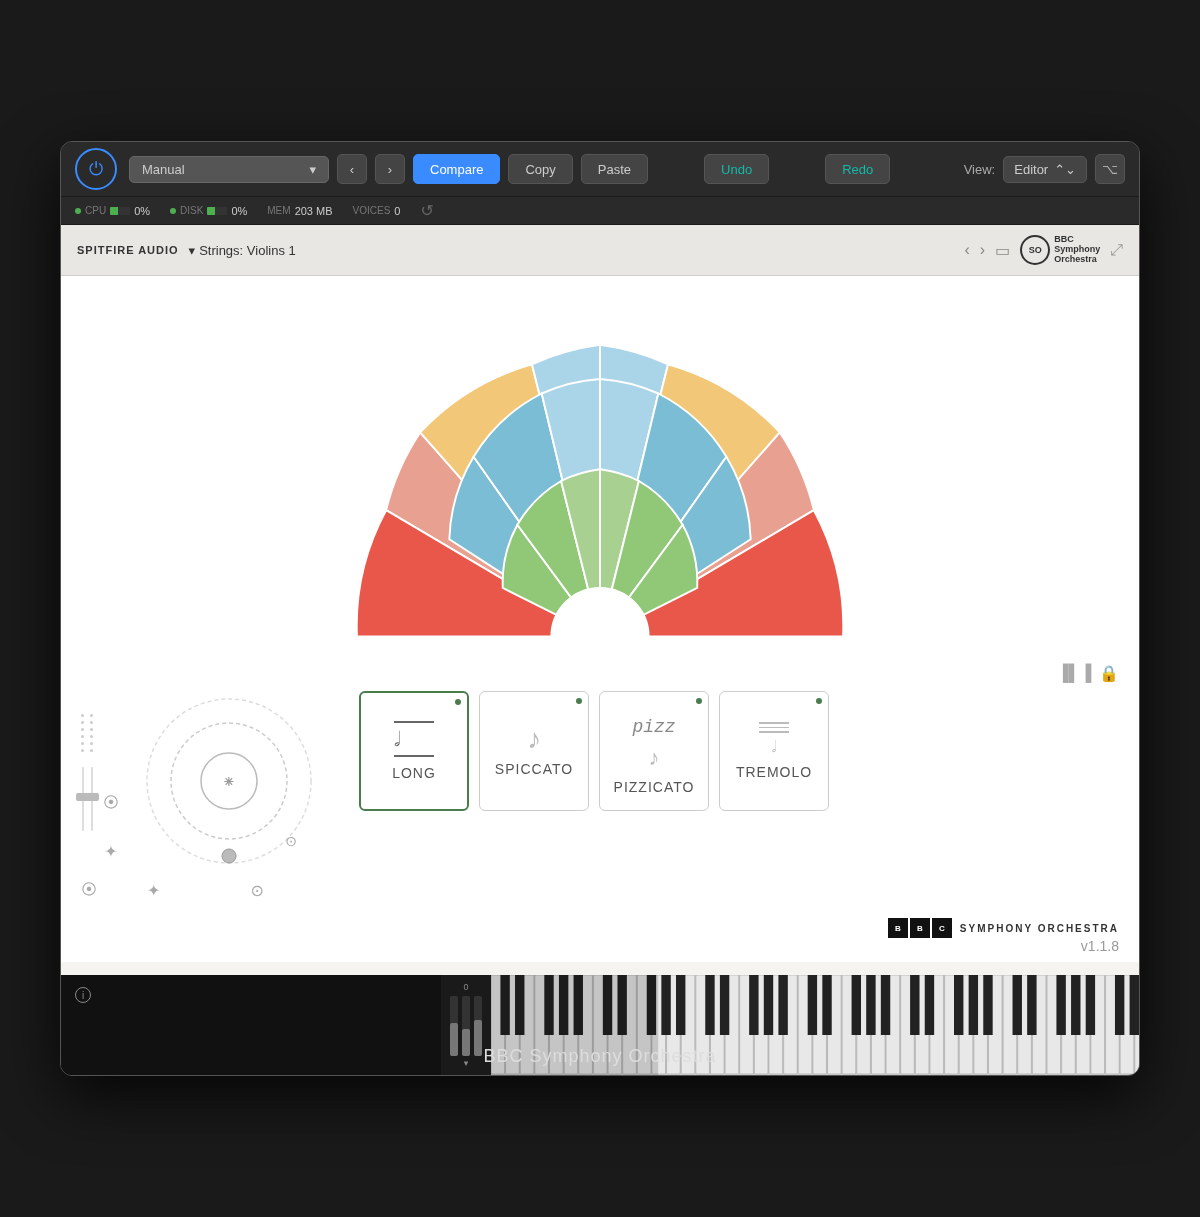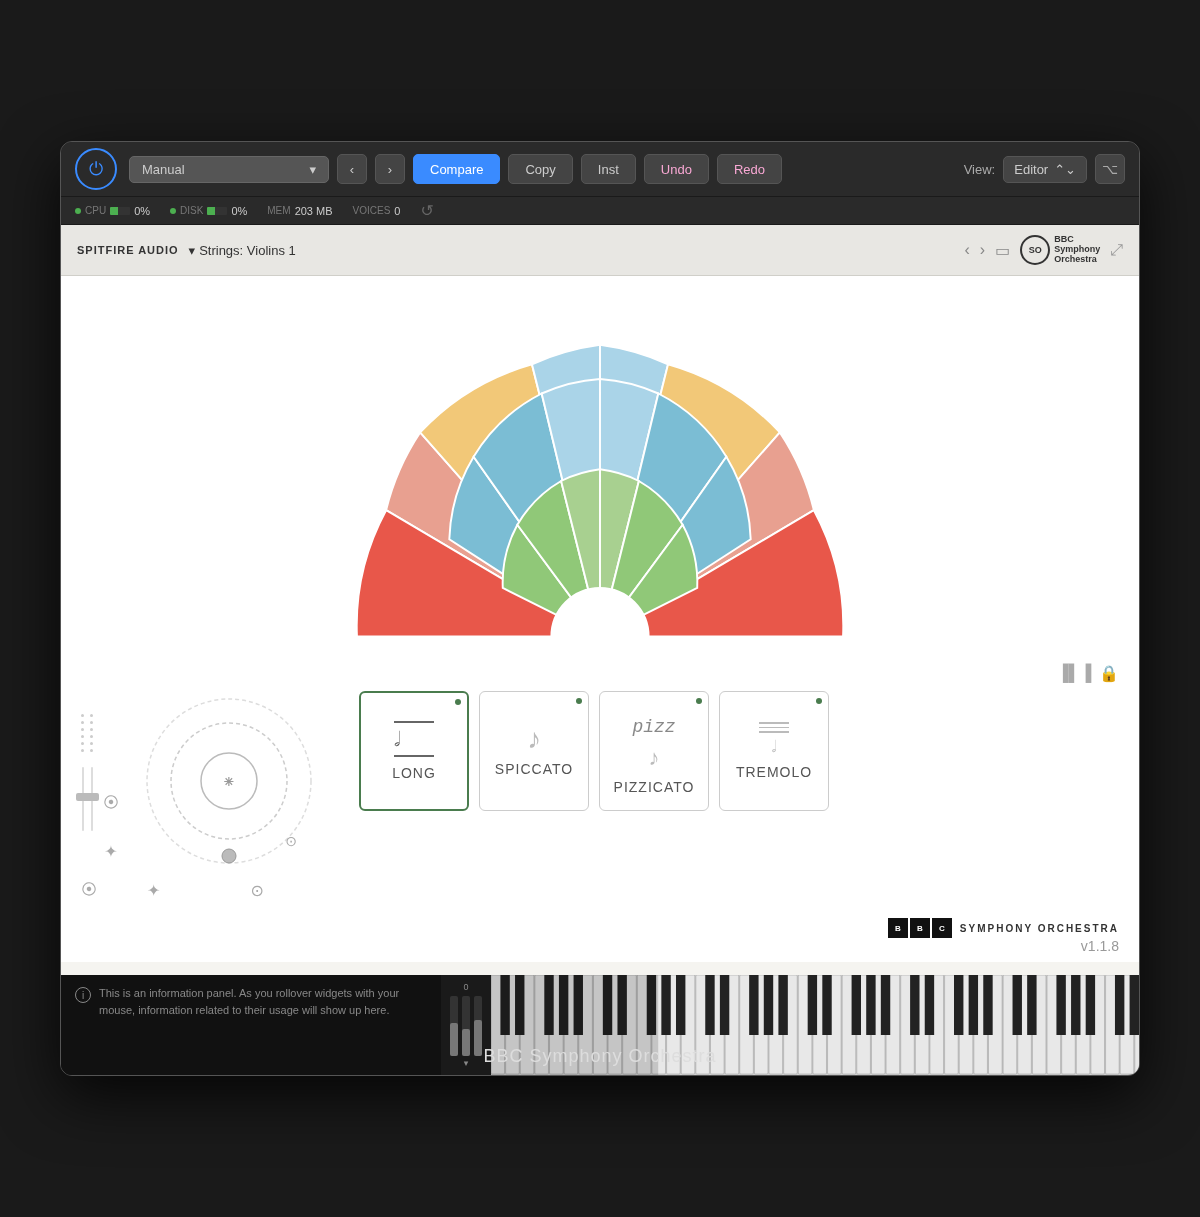--- a/index.html
+++ b/index.html
@@ -108,21 +108,21 @@
       padding: 5px 16px;
       cursor: pointer;
       height: 30px;
       display: flex; align-items: center;
     }
     .toolbar-btn.active {
       background: #3a8bff;
       border-color: #3a8bff;
       color: white;
     }
-    .toolbar-btn.disabled { color: #f9a8d4; }
+    .toolbar-btn.disabled { color: #14b8a6; margin-left: 48px; }
     .spacer { flex: 1; }
     .view-label { color: #aaa; font-size: 13px; }
     .view-select {
       background: #444;
       border: 1px solid #555;
       border-radius: 5px;
       color: #ccc;
       font-size: 13px;
       padding: 5px 10px;
       display: flex; align-items: center; gap: 6px;
@@ -409,21 +409,21 @@
       <span class="power-icon">⏻</span>
     </div>
     <div class="preset-select">
       <span>Manual</span>
       <span>▾</span>
     </div>
     <div class="nav-btn">‹</div>
     <div class="nav-btn">›</div>
     <button class="toolbar-btn active">Compare</button>
     <button class="toolbar-btn">Copy</button>
-    <button class="toolbar-btn">Inst</button>
+    <button class="toolbar-btn">Paste</button>
     <button class="toolbar-btn disabled">Undo</button>
     <button class="toolbar-btn disabled">Redo</button>
     <div class="spacer"></div>
     <span class="view-label">View:</span>
     <div class="view-select">
       <span>Editor</span>
       <span>⌃⌄</span>
     </div>
     <div class="link-btn">
       <span>⌥</span>
@@ -638,21 +638,20 @@
         <span class="version-text">v1.1.8</span>
       </div>
     </div>
   </div>
 
   <div class="bottom-bar">
     <div class="info-panel">
       <div class="info-icon">
         <span>i</span>
       </div>
-      <p class="info-text">This is an information panel. As you rollover widgets with your mouse, information related to their usage will show up here.</p>
     </div>
 
     <div style="display:flex;flex-direction:column;align-items:center;justify-content:center;width:50px;height:100%;padding:6px 4px;">
       <span style="color:#888;font-size:9px;margin-bottom:4px;">0</span>
       <div style="display:flex;gap:4px;height:60px;">
         <div style="width:8px;height:60px;background:#333;border-radius:2px;position:relative;">
           <div style="position:absolute;bottom:0;width:100%;height:55%;background:#777;border-radius:2px;"></div>
         </div>
         <div style="width:8px;height:60px;background:#333;border-radius:2px;position:relative;">
           <div style="position:absolute;bottom:0;width:100%;height:45%;background:#777;border-radius:2px;"></div>

